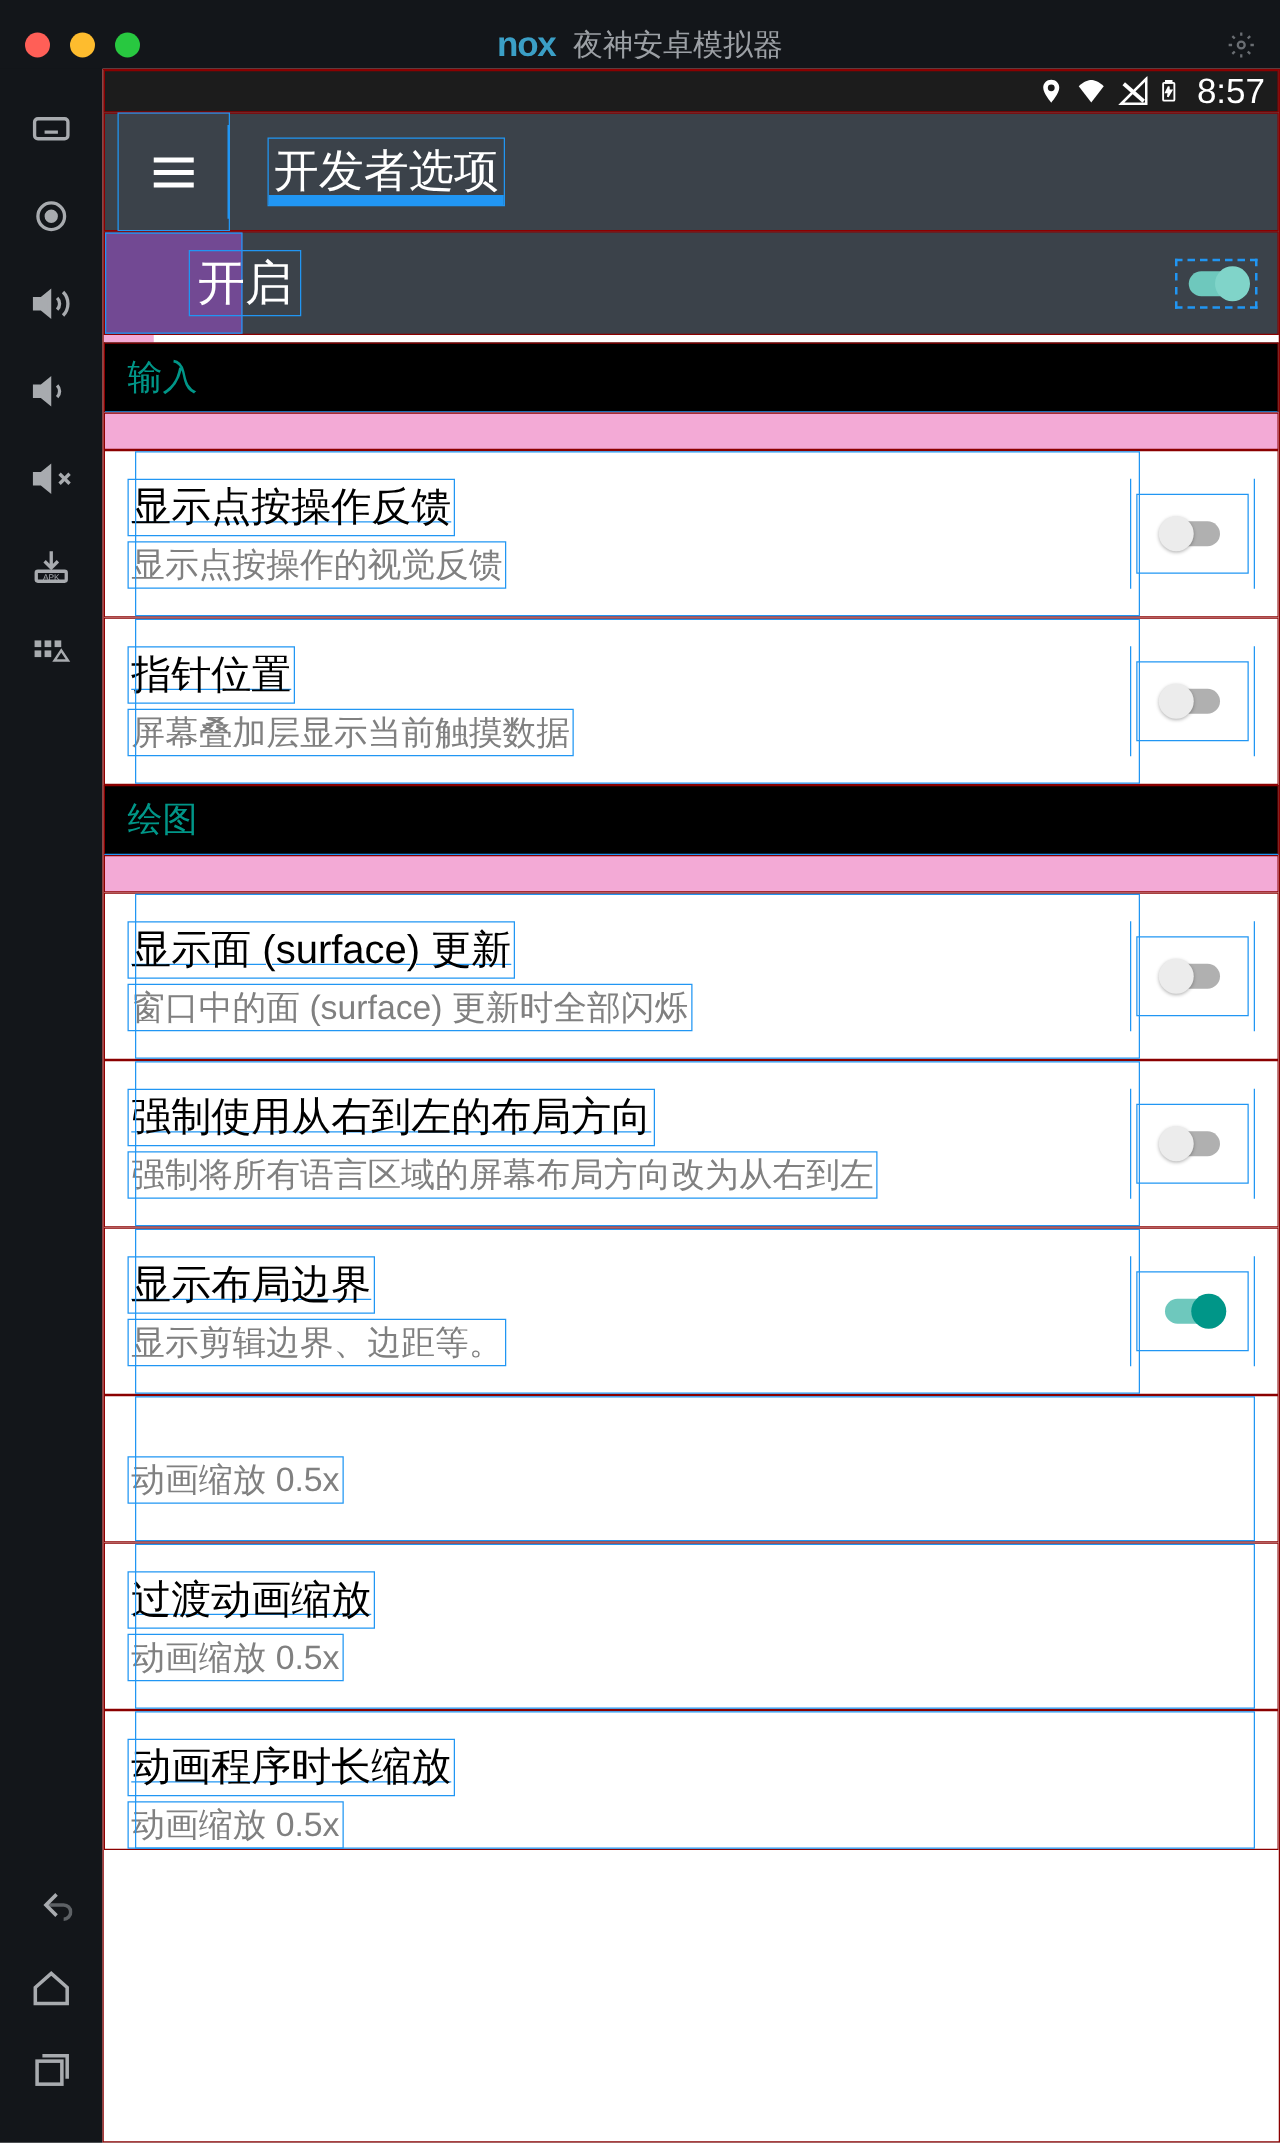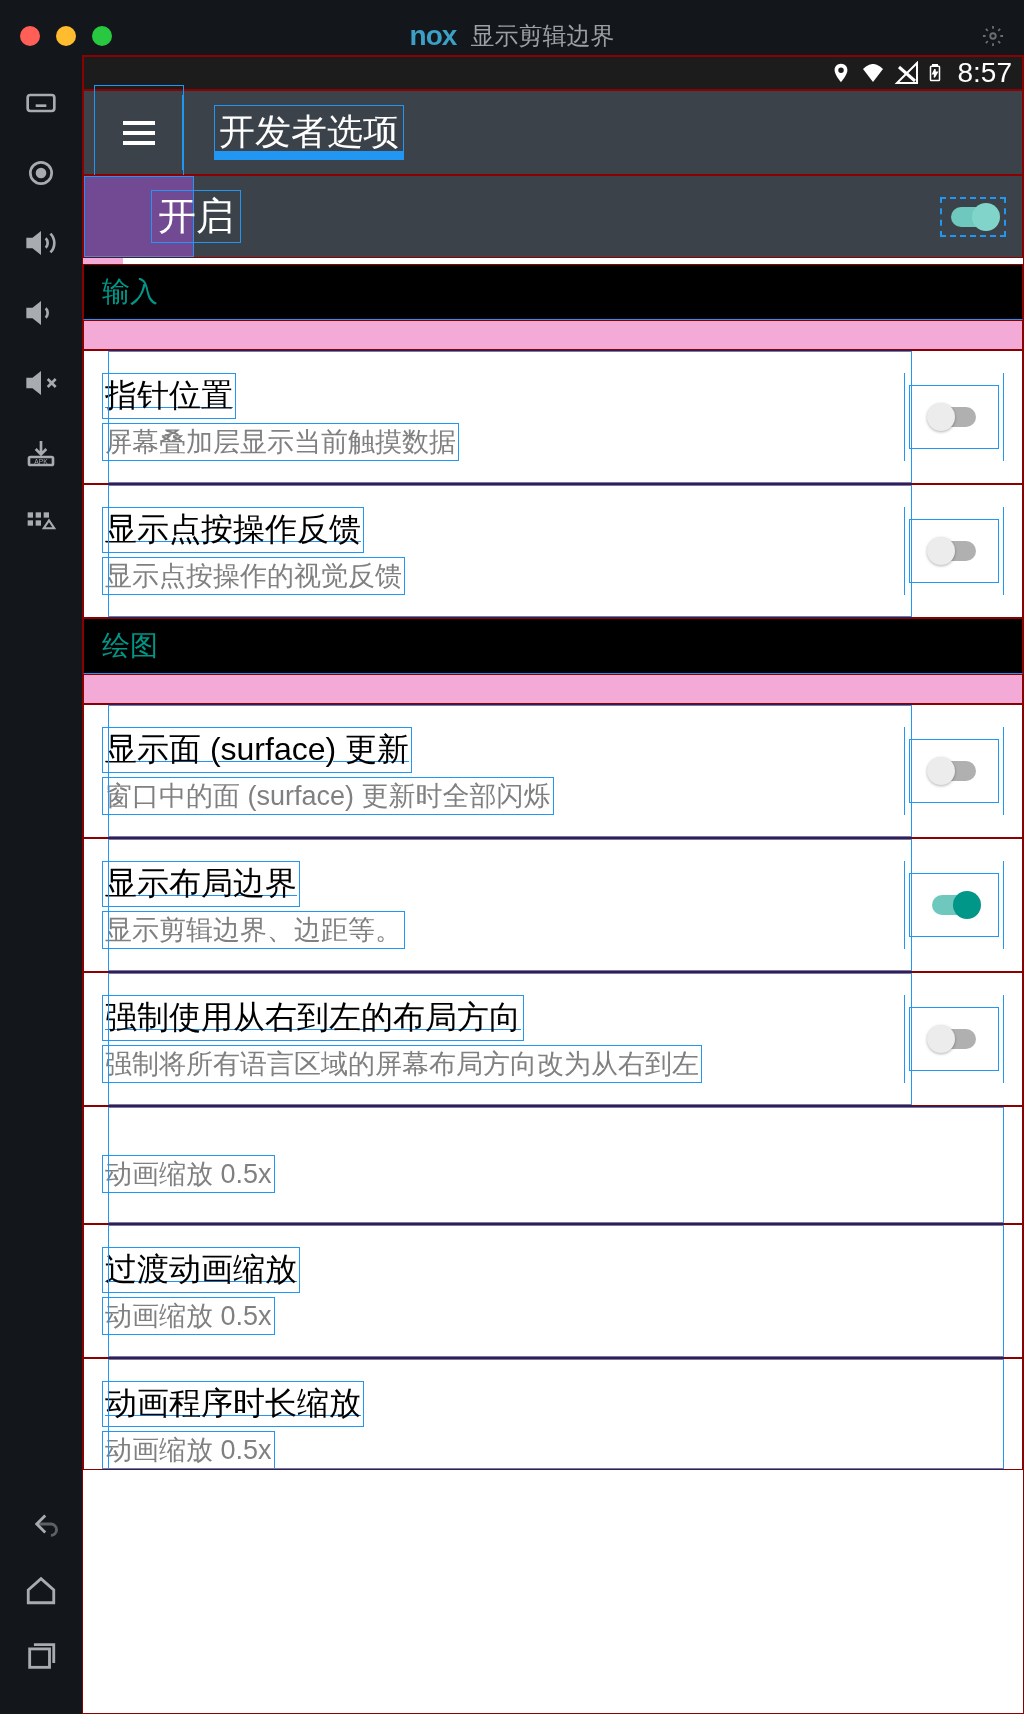--- a/index.html
+++ b/index.html
@@ -117,21 +117,21 @@
       align-items: center;
       gap: 6px;
     }
     .status-time {
       margin-left: 6px;
       font-size: 28px;
     }
     
     
     .app-bar {
-      height: 85px;
+      height: 95px;
       background: #3b424a;
       border: 1px solid #8b0000;
       display: flex;
       align-items: center;
       padding: 0 10px;
       position: relative;
     }
     .hamburger-box {
       width: 90px;
       height: 95px;
@@ -321,21 +321,21 @@
 <body>
 
 <div class="titlebar">
   <div class="traffic-lights">
     <div class="tl-dot tl-red"></div>
     <div class="tl-dot tl-yellow"></div>
     <div class="tl-dot tl-green"></div>
   </div>
   <div class="title-center">
     <span class="nox-logo">nox</span>
-    <span>显示剪辑边界</span>
+    <span>夜神安卓模拟器</span>
   </div>
   <div class="gear-top">
     <svg width="22" height="22" viewBox="0 0 24 24" fill="none" stroke="currentColor" stroke-width="2">
       <circle cx="12" cy="12" r="3"></circle>
       <path d="M12 1v3m0 16v3M4.22 4.22l2.12 2.12m11.32 11.32l2.12 2.12M1 12h3m16 0h3M4.22 19.78l2.12-2.12m11.32-11.32l2.12-2.12"></path>
     </svg>
   </div>
 </div>
 
 <div class="left-toolbar">
@@ -463,35 +463,35 @@
   </div>
 
   <div class="content">
     <div class="pink-strip small"></div>
 
     <div class="section-header">输入</div>
     <div class="pink-strip"></div>
 
     <div class="settings-item">
       <div class="item-text">
-        <div class="item-title">指针位置</div><br>
-        <div class="item-sub">屏幕叠加层显示当前触摸数据</div>
+        <div class="item-title">显示点按操作反馈</div><br>
+        <div class="item-sub">显示点按操作的视觉反馈</div>
       </div>
       <div class="item-switch-area">
         <div class="switch off">
             <div class="switch-track"></div>
             <div class="switch-thumb"></div>
           </div>
       </div>
     </div>
 
     <div class="settings-item">
       <div class="item-text">
-        <div class="item-title">显示点按操作反馈</div><br>
-        <div class="item-sub">显示点按操作的视觉反馈</div>
+        <div class="item-title">指针位置</div><br>
+        <div class="item-sub">屏幕叠加层显示当前触摸数据</div>
       </div>
       <div class="item-switch-area">
         <div class="switch off">
             <div class="switch-track"></div>
             <div class="switch-thumb"></div>
           </div>
       </div>
     </div>
 
     <div class="section-header">绘图</div>
@@ -505,44 +505,44 @@
       <div class="item-switch-area">
         <div class="switch off">
             <div class="switch-track"></div>
             <div class="switch-thumb"></div>
           </div>
       </div>
     </div>
 
     <div class="settings-item">
       <div class="item-text">
+        <div class="item-title">强制使用从右到左的布局方向</div><br>
+        <div class="item-sub">强制将所有语言区域的屏幕布局方向改为从右到左</div>
+      </div>
+      <div class="item-switch-area">
+        <div class="switch off">
+            <div class="switch-track"></div>
+            <div class="switch-thumb"></div>
+          </div>
+      </div>
+    </div>
+
+    <div class="settings-item">
+      <div class="item-text">
         <div class="item-title">显示布局边界</div><br>
         <div class="item-sub">显示剪辑边界、边距等。</div>
       </div>
       <div class="item-switch-area">
         <div class="switch on">
             <div class="switch-track"></div>
             <div class="switch-thumb"></div>
           </div>
       </div>
     </div>
 
-    <div class="settings-item">
-      <div class="item-text">
-        <div class="item-title">强制使用从右到左的布局方向</div><br>
-        <div class="item-sub">强制将所有语言区域的屏幕布局方向改为从右到左</div>
-      </div>
-      <div class="item-switch-area">
-        <div class="switch off">
-            <div class="switch-track"></div>
-            <div class="switch-thumb"></div>
-          </div>
-      </div>
-    </div>
-
     <div class="settings-item no-switch">
       <div class="item-text">
         <br>
         <div class="item-sub">动画缩放 0.5x</div>
       </div>
     </div>
 
     <div class="settings-item no-switch">
       <div class="item-text">
         <div class="item-title">过渡动画缩放</div><br>

